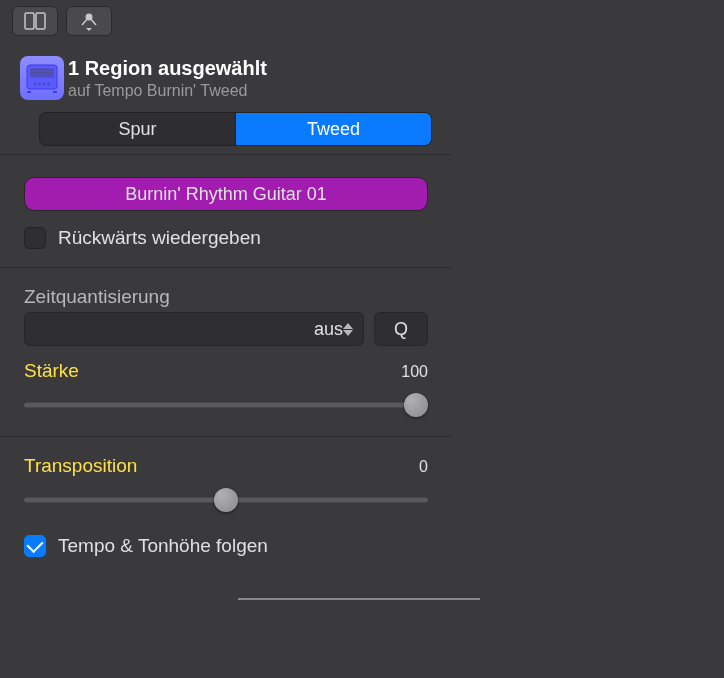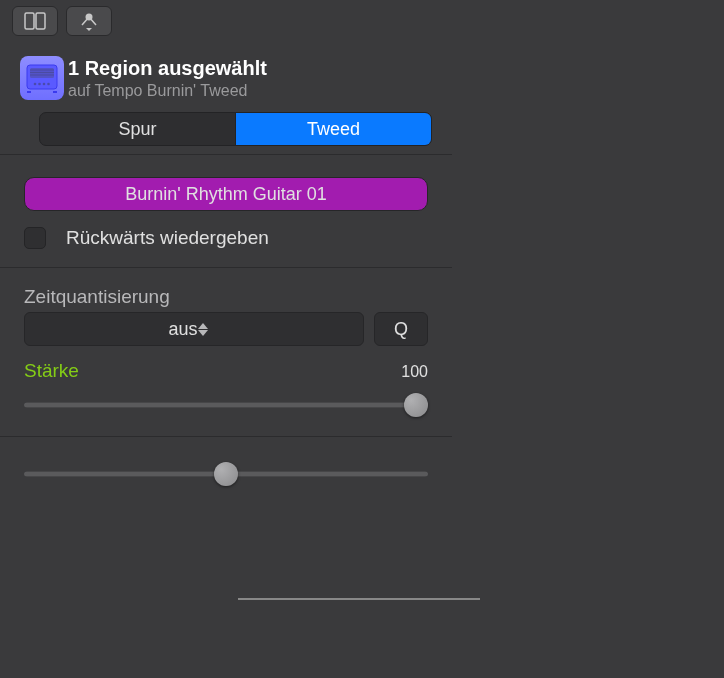--- a/index.html
+++ b/index.html
@@ -117,21 +117,21 @@
       align-items: center;
       justify-content: center;
       font-size: 18px;
       color: #e0e0e0;
       margin-bottom: 16px;
     }
     
     .checkbox-row {
       display: flex;
       align-items: center;
-      gap: 20px;
+      gap: 12px;
     }
     .checkbox {
       width: 22px;
       height: 22px;
       border-radius: 5px;
       background: #2f2f31;
       border: 1px solid #242426;
       display: flex;
       align-items: center;
       justify-content: center;
@@ -166,22 +166,22 @@
       margin-bottom: 14px;
     }
     .select {
       flex: 1;
       height: 34px;
       background: #2f2f31;
       border: 1px solid #262628;
       border-radius: 6px;
       display: flex;
       align-items: center;
-      padding: 0 26px 0 14px;
-      justify-content: center;
+      padding: 0 10px 0 14px;
+      justify-content: flex-end;
     }
     .select-value {
       font-size: 18px;
       color: #e0e0e0;
     }
     .select-arrows {
       display: flex;
       flex-direction: column;
       gap: 1px;
       color: #b8b8ba;
@@ -199,21 +199,21 @@
       font-size: 18px;
       color: #e0e0e0;
     }
     
     .value-row {
       display: flex;
       justify-content: space-between;
       align-items: baseline;
       margin-bottom: 10px;
     }
-    .value-label { font-size: 19px; color: #84cc16; }
+    .value-label { font-size: 19px; color: #fde047; }
     .value-number { font-size: 16px; color: #e0e0e0; }
     
     .slider {
       position: relative;
       height: 26px;
       margin-top: 6px;
     }
     .slider-track {
       position: absolute;
       left: 0; right: 0;
@@ -339,22 +339,30 @@
       <div class="value-number">100</div>
     </div>
     <div class="slider">
       <div class="slider-track bg"></div>
       <div class="slider-fill" style="left:0; right:0;"></div>
       <div class="slider-thumb" style="left:97%;"></div>
     </div>
   </div>
 
   <div class="section" style="padding-bottom:24px;">
+    <div class="value-row">
+      <div class="value-label">Transposition</div>
+      <div class="value-number">0</div>
+    </div>
     <div class="slider" style="margin-bottom:22px;">
       <div class="slider-track bg"></div>
       <div class="slider-fill" style="left:0; right:0;"></div>
       <div class="slider-thumb" style="left:50%;"></div>
     </div>
+    <div class="checkbox-row">
+      <div class="checkbox checked"></div>
+      <div class="checkbox-label">Tempo &amp; Tonhöhe folgen</div>
+    </div>
   </div>
 
 </div>
 
 <div class="annotation-line"></div>
 
 </body></html>

